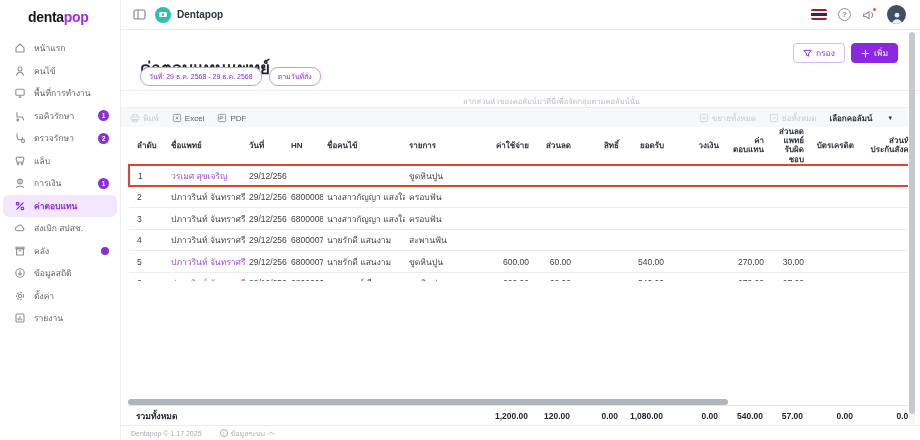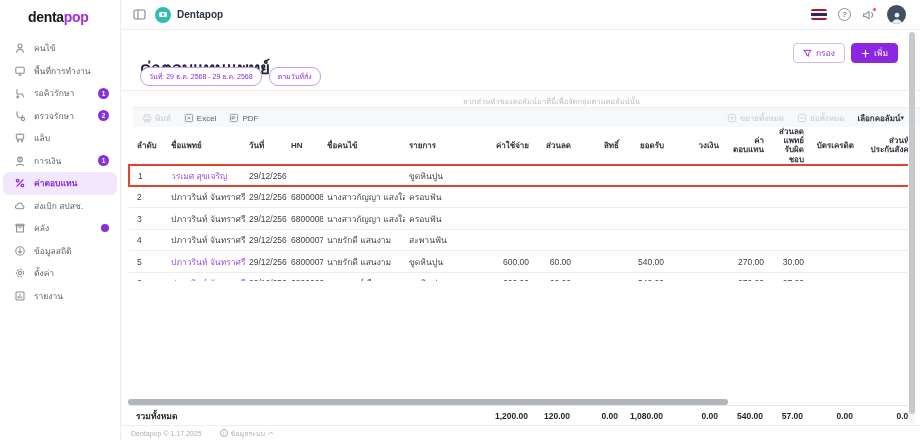--- a/index.html
+++ b/index.html
@@ -56,28 +56,28 @@
     padding:0 9px; gap:4px; cursor:pointer;text-align:center; }
   .btn-outline { background:#fff; border:1px solid #d9b9f3; color:#8e2de2; }
   .btn-fill { background:#8b27e0; border:1px solid #8b27e0; color:#fff; }
   .chips { position:absolute; left:19px; top:37px; display:flex; gap:7px; }
   .chip { border:1px solid #c89bee; color:#8e2de2; border-radius:9px; font-size:7px;
     padding:3px 8px; background:#fff; white-space:nowrap; }
   .card-sep { position:absolute; left:0; top:60px; width:799px; border-top:1px solid #eceef0; }
   .group-hint { position:absolute; left:0; top:65px; width:519px; text-align:right;
     font-size:7.5px; color:#b9bdc4; }
 
-  .gtoolbar { position:absolute; left:12px; top:77px; width:787px; height:20px; background:#f7f8f9;
+  .gtoolbar { position:absolute; left:0; top:77px; width:787px; height:20px; background:#f7f8f9;
     border-top:1px solid #eceef0; display:flex; align-items:center; padding:1px 16px 0 9px; }
   .titem { display:flex; align-items:center; gap:3px; font-size:8px; color:#5a5f66; margin-right:13px; cursor:pointer; }
   .titem svg { color:#8d939a; }
   .titem.disabled { color:#c3c7cc; cursor:default; }
   .titem.disabled svg { color:#cfd3d7; }
   .gt-spacer { flex:1; }
-  .choose-cols { font-size:8px; font-weight:bold; color:#2e333b; display:flex; align-items:center; gap:0;
+  .choose-cols { font-size:8px; font-weight:bold; color:#2e333b; display:flex; align-items:center; gap:16px;
     margin-right:0; cursor:pointer; }
   .caret { font-size:7px; color:#2e333b; }
 
   
   .table-wrap { position:absolute; left:7px; top:97px; width:780px; height:154px; overflow:hidden; }
   table.grid-table { width:789px; table-layout:fixed; border-collapse:collapse; font-size:8.5px; }
   .grid-table col.w0{width:38px}.grid-table col.w1{width:78px}.grid-table col.w2{width:42px}
   .grid-table col.w3{width:36px}.grid-table col.w4{width:82px}.grid-table col.w5{width:78px}
   .grid-table col.w6{width:50px}.grid-table col.w7{width:42px}.grid-table col.w8{width:48px}
   .grid-table col.w9{width:45px}.grid-table col.w10{width:55px}.grid-table col.w11{width:45px}
@@ -117,20 +117,28 @@
 </style>
 </head>
 <body>
 
 <div class="sidebar">
   <div class="logo">
     <span>denta</span><span class="pop">pop</span>
   </div>
   <div class="snav">
 
+    <div class="sitem">
+      <span class="sicon">
+          <svg viewBox="0 0 12 12" width="12" height="12" fill="none" stroke="currentColor" stroke-width="1.1" stroke-linejoin="round">
+            <path d="M2 5.8 6 2l4 3.8V10H2z"></path>
+          </svg>
+        </span>
+      <span class="slabel">หน้าแรก</span>
+    </div>
 
 
     <div class="sitem">
       <span class="sicon">
           <svg viewBox="0 0 12 12" width="12" height="12" fill="none" stroke="currentColor" stroke-width="1.1" stroke-linecap="round">
             <circle cx="6" cy="4" r="2"></circle>
             <path d="M2.5 10.2c.6-2 2-3 3.5-3s2.9 1 3.5 3"></path>
           </svg>
         </span>
       <span class="slabel">คนไข้</span>

